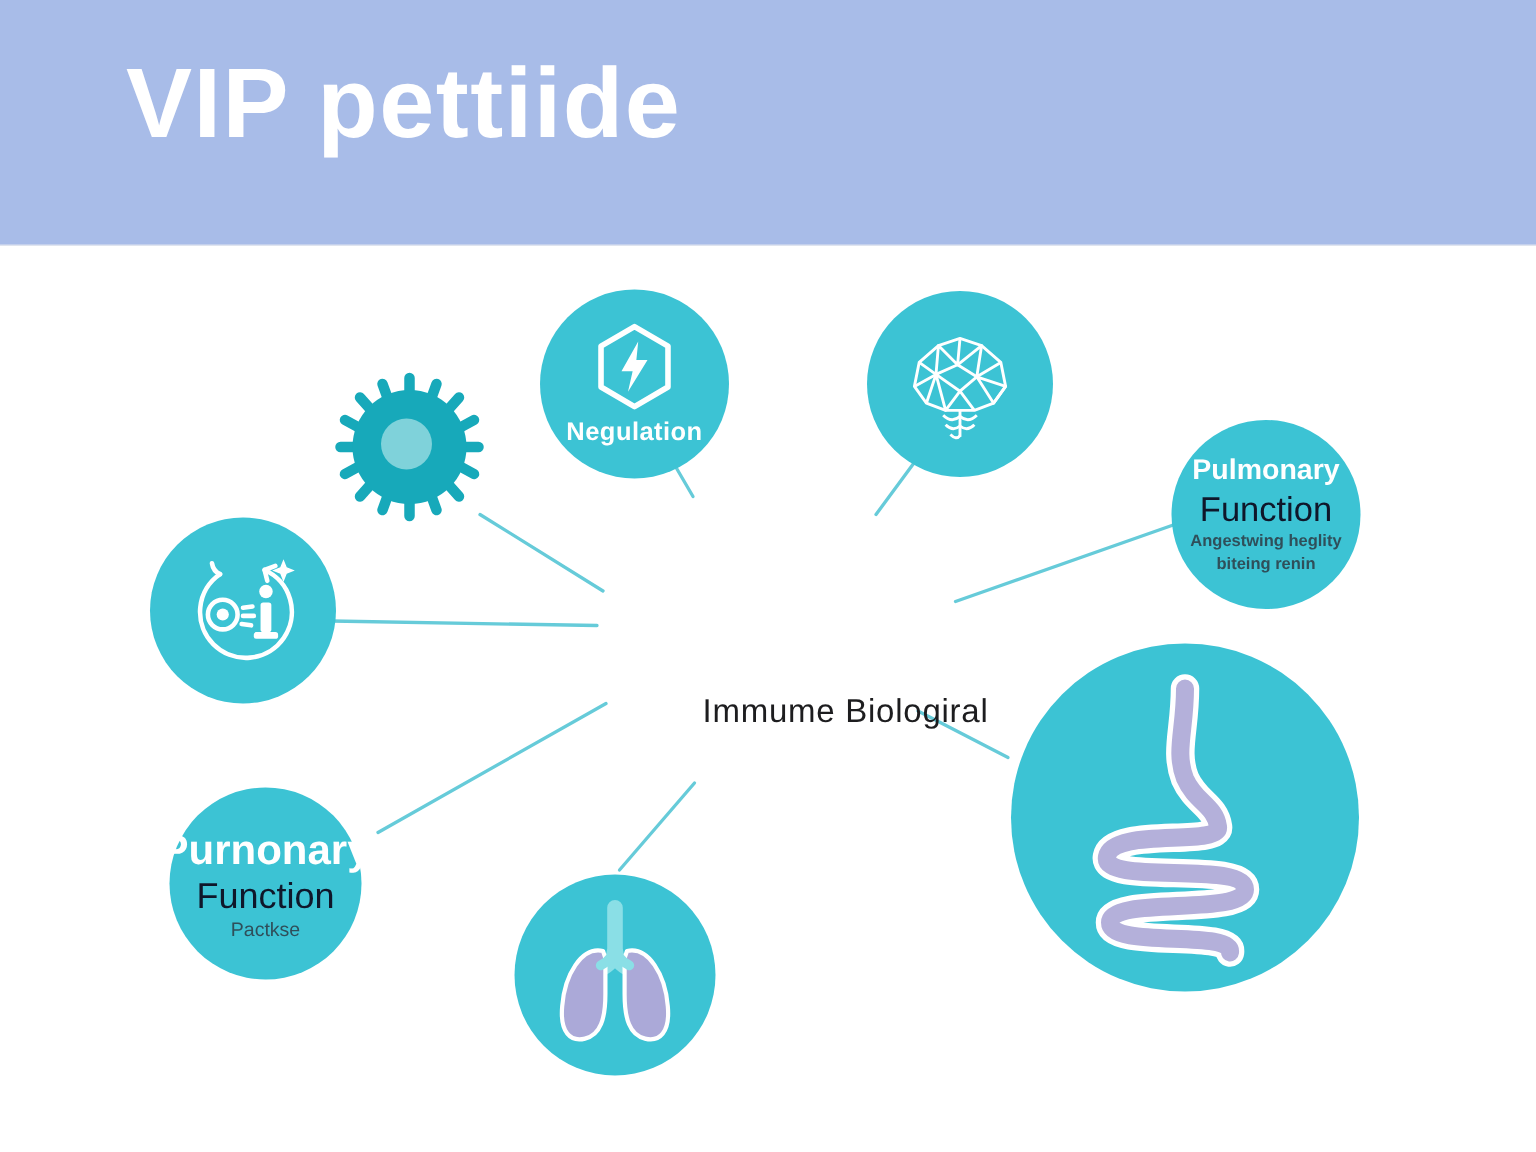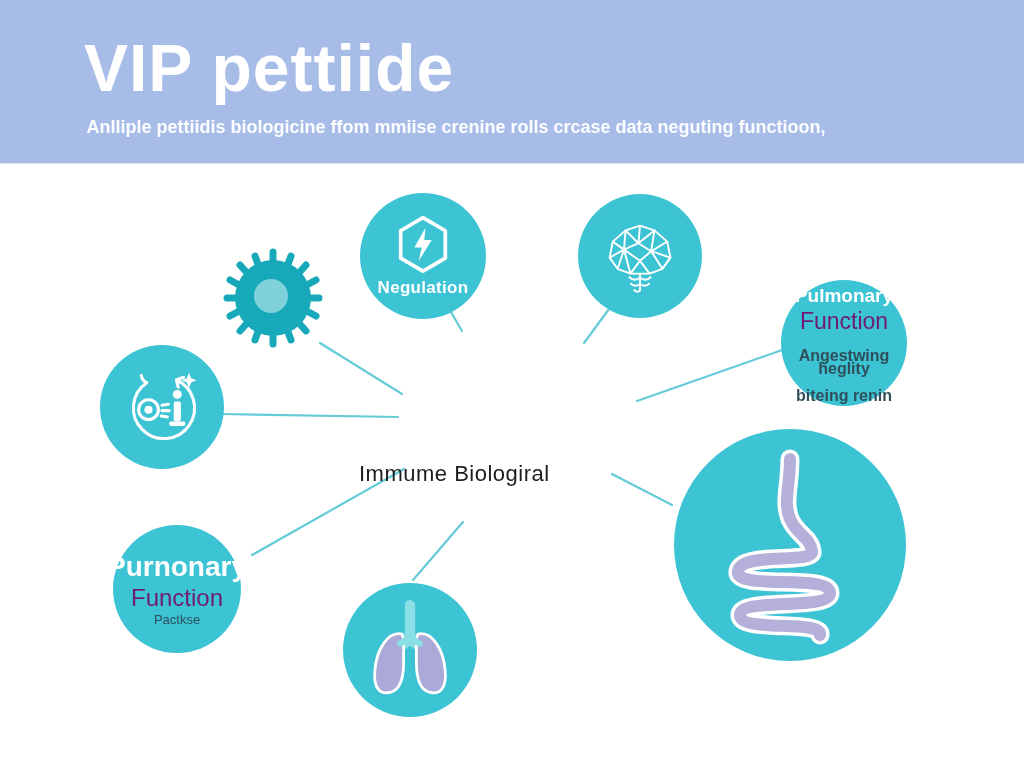--- a/index.html
+++ b/index.html
@@ -25,21 +25,21 @@
   }
 
   
   .center-title {
     position: absolute; left: 359px; top: 356px; width: 300px;
     text-align: center; font-size: 104px; line-height: 104px;
     font-weight: 700; color: #5a8ed6; letter-spacing: 3px;
   }
   .center-subtitle {
     position: absolute; left: 359px; top: 461px; width: 300px;
-    text-align: left; font-size: 22px; font-weight: 500; color: #1d1d1f;
+    text-align: right; font-size: 22px; font-weight: 500; color: #1d1d1f;
     letter-spacing: 0.5px;
   }
 
   
   .lines-svg { position: absolute; left: 0; top: 0; width: 1024px; height: 768px; }
 
   
   .node {
     position: absolute; border-radius: 50%;
     background: #3cc3d4;
@@ -50,42 +50,41 @@
   .node-brain      { left: 578px; top: 194px; width: 124px; height: 124px; }
   .node-pulmonary-right { left: 781px; top: 280px; width: 126px; height: 126px; }
   .node-immune-cycle    { left: 100px; top: 345px; width: 124px; height: 124px; }
   .node-pulmonary-left  { left: 113px; top: 525px; width: 128px; height: 128px; }
   .node-lungs      { left: 343px; top: 583px; width: 134px; height: 134px; }
   .node-intestine  { left: 674px; top: 429px; width: 232px; height: 232px; }
 
   .cell-icon-wrap { position: absolute; left: 213px; top: 238px; width: 120px; height: 120px; }
 
   .node-label-bold  { color: #ffffff; font-weight: 700; }
-  .node-label-light { color: #701a75; font-weight: 400; text-align: right; }
+  .node-label-light { color: #0f172a; font-weight: 400; text-align: right; }
   .node-label-small { color: #2f4f5a; font-weight: 600; }
 
   .node-regulation .node-label-bold { font-size: 17px; margin-top: 2px; letter-spacing: 0.3px; }
 
   .node-pulmonary-right .node-label-bold  { font-size: 19px; }
   .node-pulmonary-right .node-label-light { font-size: 23px; margin-top: 1px; }
-  .node-pulmonary-right .node-label-small { font-size: 16px; line-height: 13px; margin-top: 14px; }
+  .node-pulmonary-right .node-label-small { font-size: 11px; line-height: 13px; margin-top: 2px; }
 
   .node-pulmonary-left .node-label-bold  { font-size: 28px; text-align: center; }
   .node-pulmonary-left .node-label-light { font-size: 24px; margin-top: 1px; }
   .node-pulmonary-left .node-label-small { font-size: 13px; margin-top: 0; font-weight: 500; }
 </style>
 </head>
 <body>
 
 <div id="canvas">
 
   <div class="header">
     <div class="header-title">VIP pettiide</div>
     <div class="header-subtitle">
-      <div>Anlliple pettiidis biologicine ffom mmiise crenine rolls crcase data neguting functioon,</div>
     </div>
   </div>
 
   <svg class="lines-svg" viewBox="0 0 1024 768">
     <g stroke="#66cbd9" stroke-width="2.2" stroke-linecap="round">
       <line x1="320" y1="343" x2="402" y2="394"></line>
       <line x1="448" y1="307" x2="462" y2="331"></line>
       <line x1="612" y1="305" x2="584" y2="343"></line>
       <line x1="637" y1="401" x2="785" y2="349"></line>
       <line x1="221" y1="414" x2="398" y2="417"></line>

